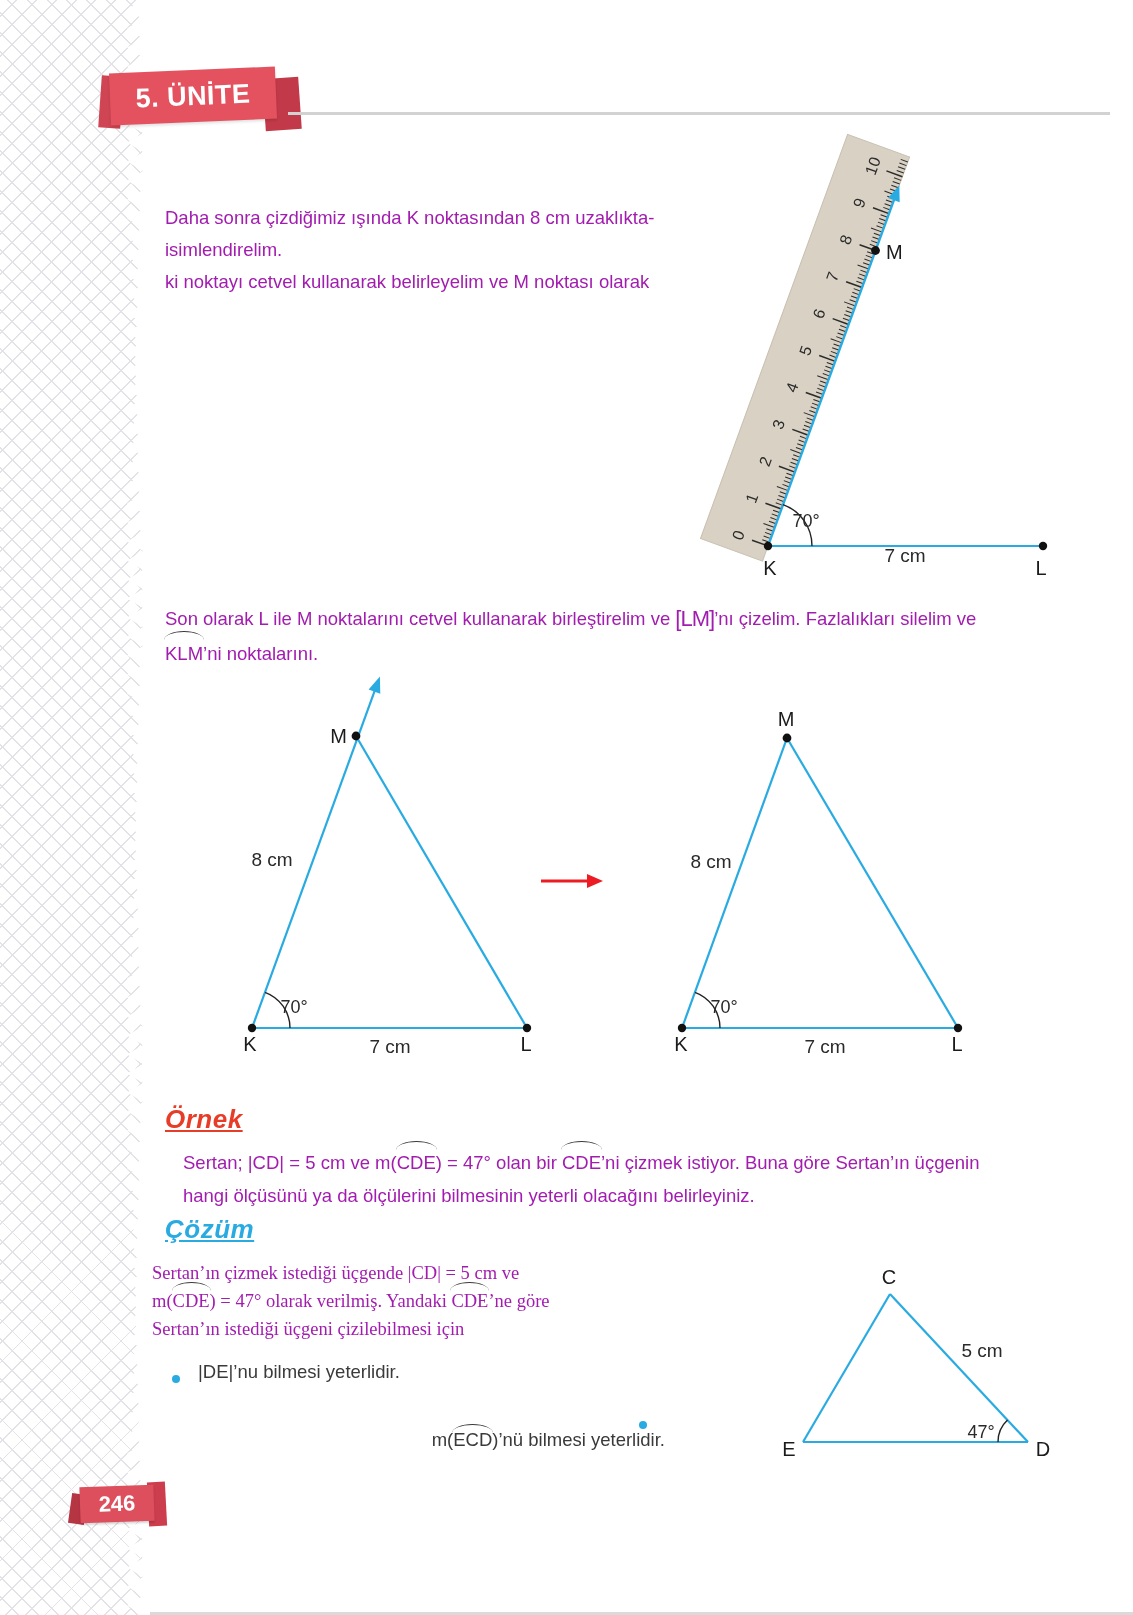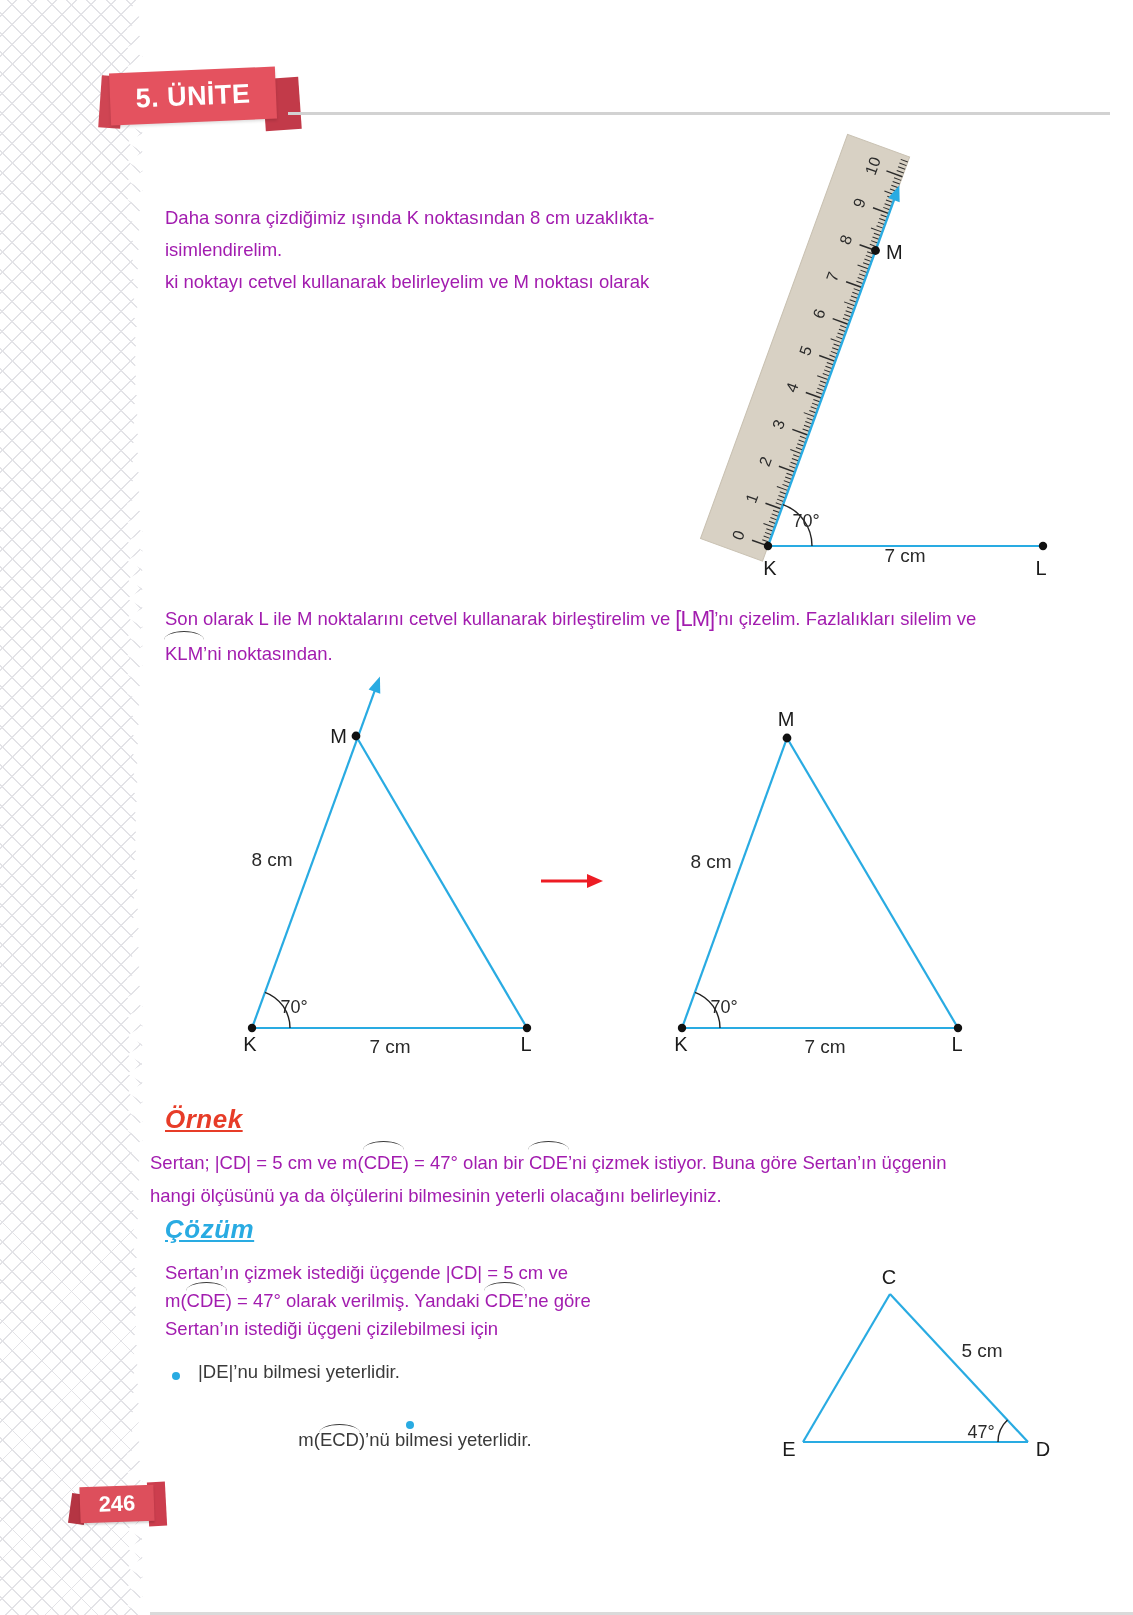--- a/index.html
+++ b/index.html
@@ -21,21 +21,21 @@
   .top-rule{position:absolute;left:288px;top:112px;width:822px;height:3px;background:#d2d2d2;}
   
   .para{position:absolute;font-size:18.5px;line-height:32px;color:#a21caf;}
   .brk{font-size:22px;letter-spacing:-1px;vertical-align:-1px;}
   .overarc{position:relative;display:inline-block;}
   .overarc::before{content:"";position:absolute;left:-1px;right:-1px;top:-5px;height:8px;
     border-top:1.7px solid #3a3a3a;border-radius:50% 50% 0 0/100% 100% 0 0;}
   .section-head{position:absolute;font-size:26px;font-weight:bold;font-style:italic;letter-spacing:.5px;text-decoration:underline;}
   .head-red{color:#e73c28;}
   .head-blue{color:#29abe2;text-align:center;}
-  .bullet-row{position:absolute;display:flex;align-items:center;font-size:18.5px;color:#3a3a3a;}
+  .bullet-row{position:absolute;display:flex;align-items:flex-end;font-size:18.5px;color:#3a3a3a;}
   .bullet-dot{width:8px;height:8px;border-radius:50%;background:#29abe2;margin:8px 18px 0 7px;flex:none;}
   
   #figures{position:absolute;left:0;top:0;width:1133px;height:1615px;}
   #figures .vlabel{font:20px "Liberation Sans",sans-serif;fill:#1b1b1b;}
   #figures .meas{font:19px "Liberation Sans",sans-serif;fill:#2a2a2a;}
   #figures .ang{font:18px "Liberation Sans",sans-serif;fill:#2a2a2a;}
   #figures .rnum{font:16px "Liberation Sans",sans-serif;fill:#2b2b2b;}
   
   .page-badge{position:absolute;left:68px;top:1478px;width:110px;height:56px;}
   .badge-right{position:absolute;left:80px;top:4px;width:18px;height:44px;background:#cc3e4e;transform:rotate(-3deg);}
@@ -62,31 +62,31 @@
   <div class="top-rule"></div>
 
   <div class="para" style="left:165px;top:202px;width:600px;">
     <div>Daha sonra çizdiğimiz ışında K noktasından 8 cm uzaklıkta-</div>
     <div>isimlendirelim.</div>
     <div>ki noktayı cetvel kullanarak belirleyelim ve M noktası olarak</div>
   </div>
 
   <div class="para" style="left:165px;top:601px;width:950px;line-height:35px;">
     <span>Son olarak L ile M noktalarını cetvel kullanarak birleştirelim ve </span><span class="brk">[LM]</span><span>’nı çizelim. Fazlalıkları silelim ve</span><br>
-    <span class="overarc">KLM</span><span>’ni noktasından.</span>
+    <span class="overarc">KLM</span><span>’ni noktalarını.</span>
   </div>
 
   <div class="section-head head-red" style="left:165px;top:1104px;">Örnek</div>
-  <div class="para" style="left:150px;top:1146px;width:880px;line-height:33px;">
+  <div class="para" style="left:183px;top:1146px;width:880px;line-height:33px;">
     <span>Sertan; |CD| = 5 cm ve m(</span><span class="overarc">CDE</span><span>) = 47° olan bir </span><span class="overarc">CDE</span><span>’ni çizmek istiyor. Buna göre Sertan’ın üçgenin</span><br>
     <span>hangi ölçüsünü ya da ölçülerini bilmesinin yeterli olacağını belirleyiniz.</span>
   </div>
 
   <div class="section-head head-blue" style="left:165px;top:1214px;">Çözüm</div>
-  <div class="para" style="left:165px;top:1259px;width:600px;line-height:28px;">
+  <div class="para" style="left:152px;top:1259px;width:600px;line-height:28px;font-family:Liberation Serif, serif;">
     <span>Sertan’ın çizmek istediği üçgende |CD| = 5 cm ve</span><br>
     <span>m(</span><span class="overarc">CDE</span><span>) = 47° olarak verilmiş. Yandaki </span><span class="overarc">CDE</span><span>’ne göre</span><br>
     <span>Sertan’ın istediği üçgeni çizilebilmesi için</span>
   </div>
 
   <div class="bullet-row" style="left:165px;top:1361px;width:500px;">
     <span class="bullet-dot"></span>
     <span>|DE|’nu bilmesi yeterlidir.</span>
   </div>
   <div class="bullet-row" style="left:165px;top:1413px;width:500px;flex-direction:column;">

